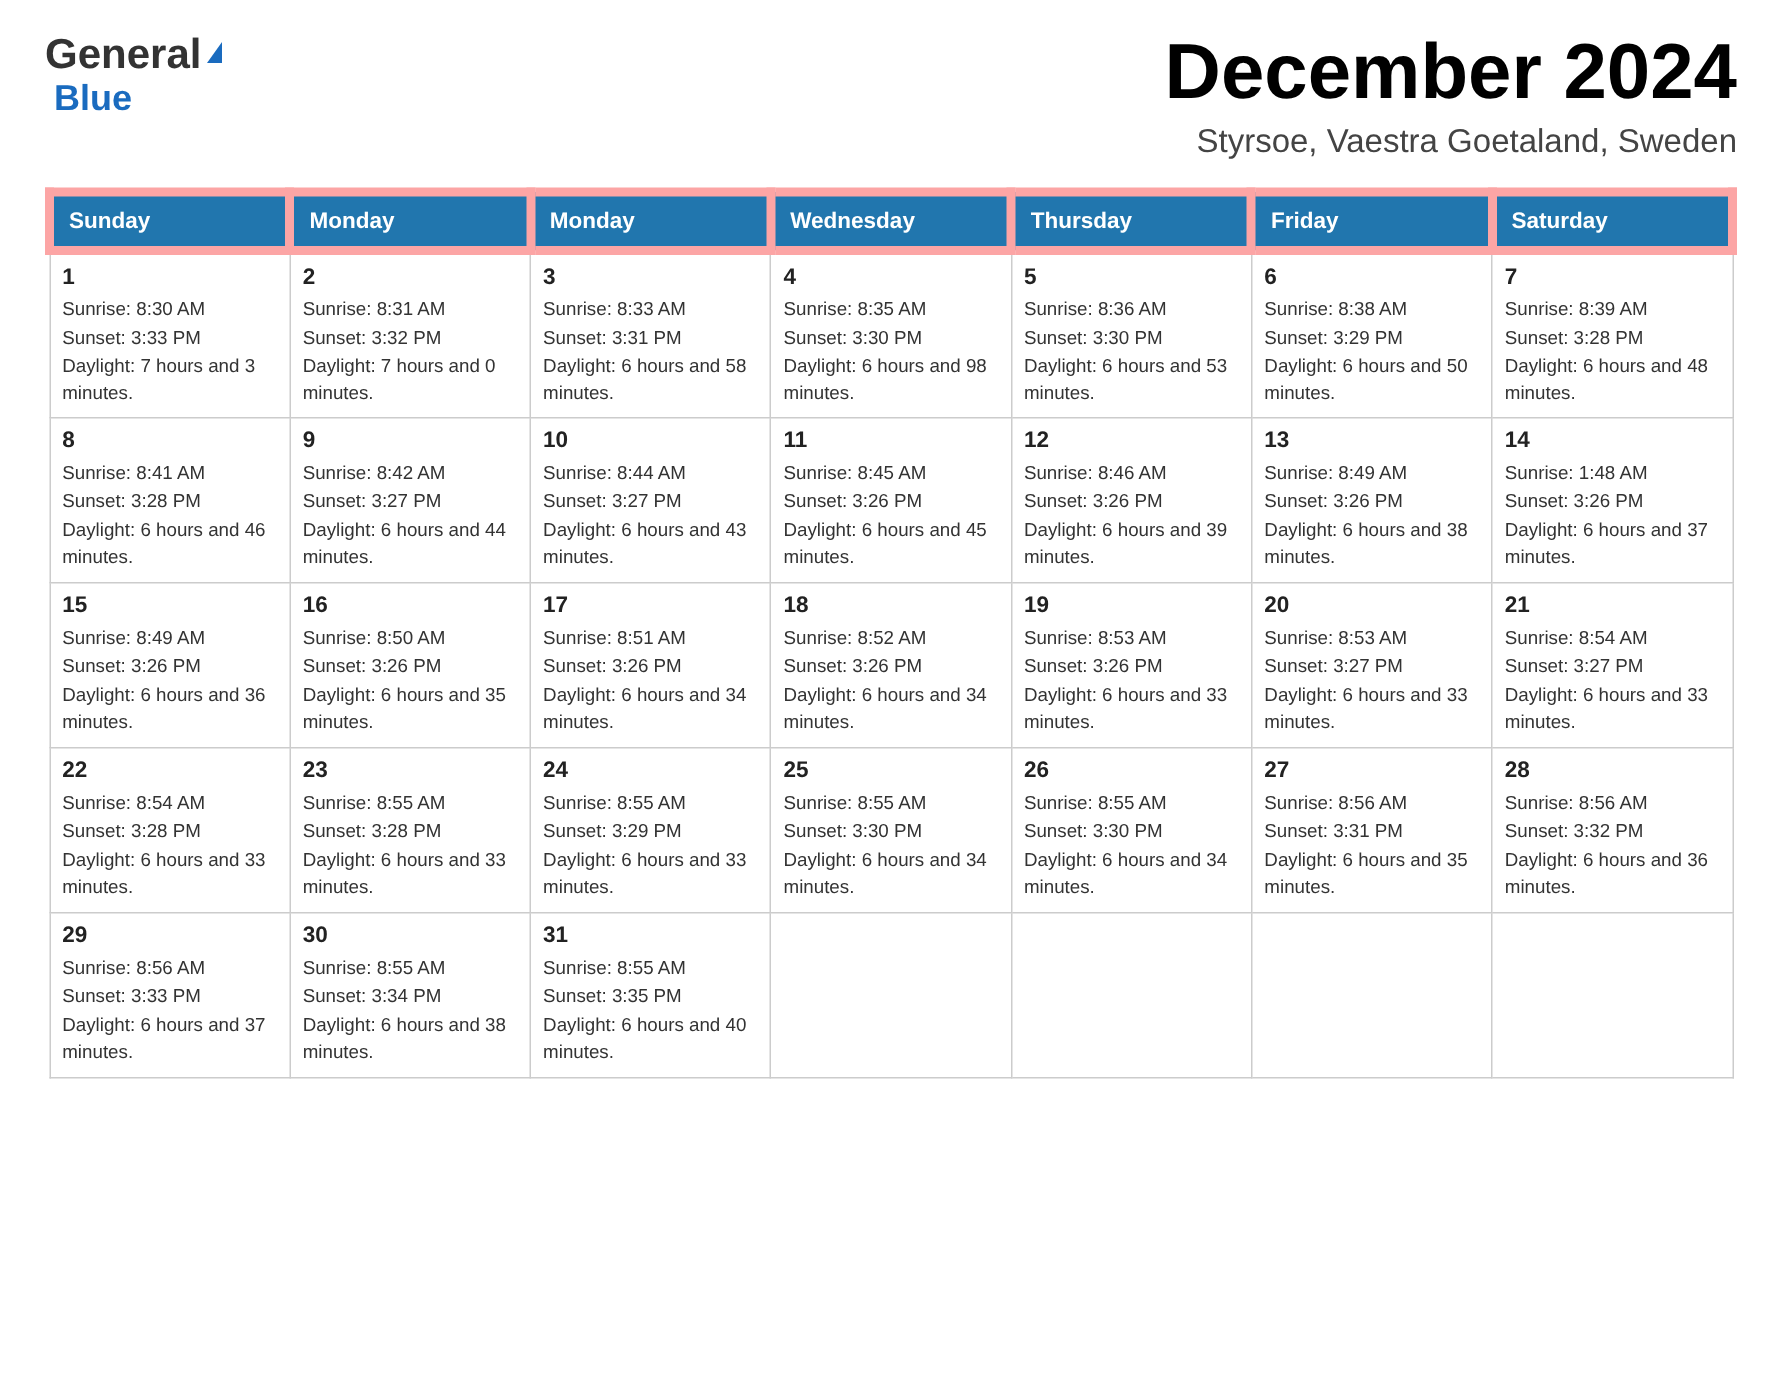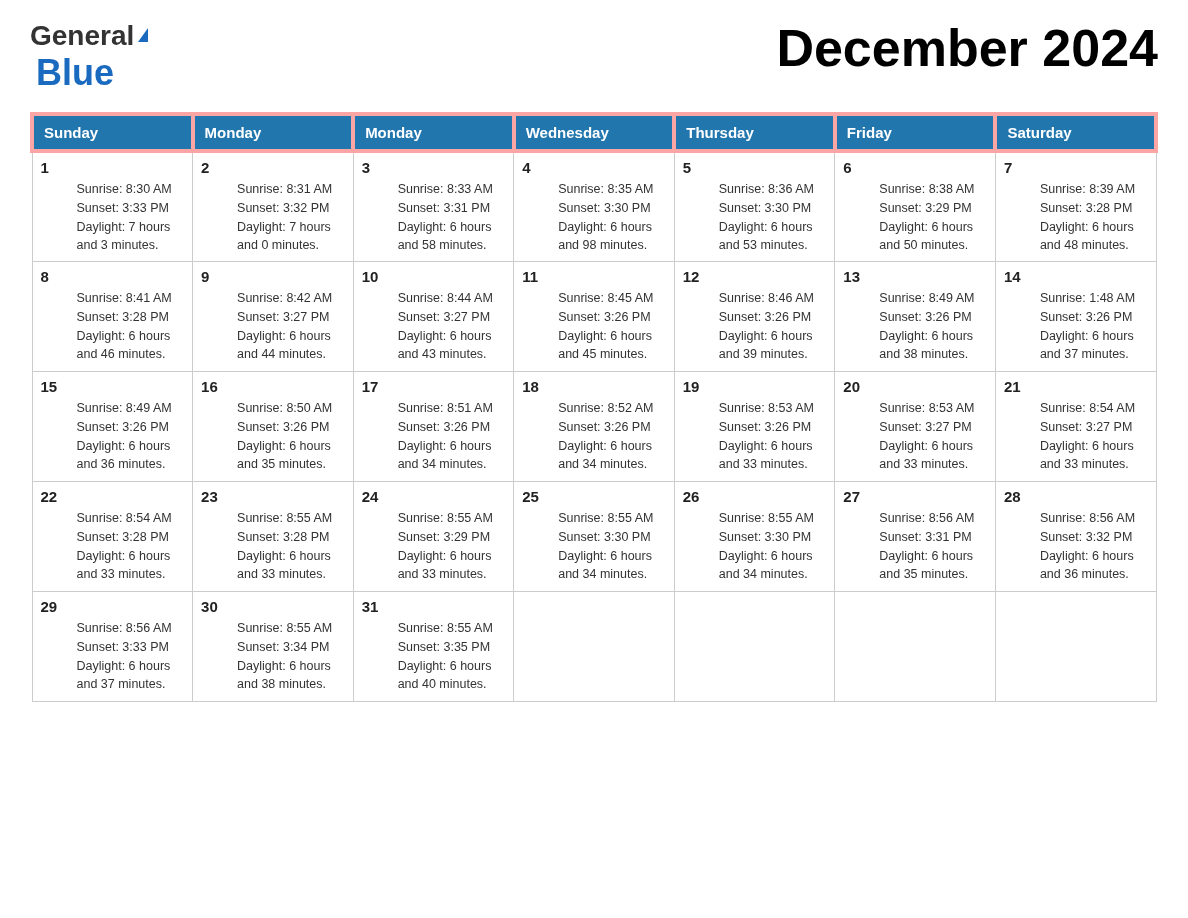--- a/index.html
+++ b/index.html
@@ -40,42 +40,41 @@
       border-collapse: collapse;
       table-layout: fixed;
     }
     thead th {
       background-color: #2176ae;
       color: #fff;
       font-size: 15px;
       font-weight: bold;
       padding: 8px 10px;
       text-align: left;
-      border: 4px solid #fca5a5;
+      border: 6px solid #fca5a5;
     }
     tbody td {
       border: 1px solid #ccc;
       vertical-align: top;
       padding: 6px 8px;
       font-size: 13px;
       color: #333;
       height: 110px;
     }
     .day-number {
       font-size: 15px;
       font-weight: bold;
       color: #222;
       margin-bottom: 4px;
       display: block;
     }
     .day-info {
       font-size: 12.5px;
       color: #333;
       line-height: 1.5;
-      margin-left: 36px;
     }
     tbody tr td:first-child {
       border-left: 1px solid #ccc;
     }
     tbody tr:first-child td {
       border-top: 2px solid #2176ae;
     }
     tbody tr td {
       background: #fff;
     }
@@ -101,27 +100,28 @@
 
 <div class="header">
   <div class="logo">
     <div class="logo-wrapper">
       <div class="logo-text-wrapper">
         <div class="logo-line1">
           <span style="font-size:28px;font-weight:bold;color:#333;">General</span>
           <span style="display:inline-block;width:0;height:0;border-left:10px solid transparent;border-bottom:14px solid #1a6bbf;margin-left:4px;margin-bottom:2px;"></span>
         </div>
         <div>
-          <span style="font-size:36px;font-weight:bold;color:#1a6bbf;margin-left:6px;">Blue</span>
+          <span style="font-size:24px;font-weight:bold;color:#1a6bbf;margin-left:6px;">Blue</span>
         </div>
       </div>
     </div>
   </div>
   <div class="title-block">
     <div class="month-title">December 2024</div>
+    <div class="location">Styrsoe, Vaestra Goetaland, Sweden</div>
   </div>
 </div>
 
 <table>
   <thead>
     <tr>
       <th>Sunday</th>
       <th>Monday</th>
       <th>Monday</th>
       <th>Wednesday</th>

